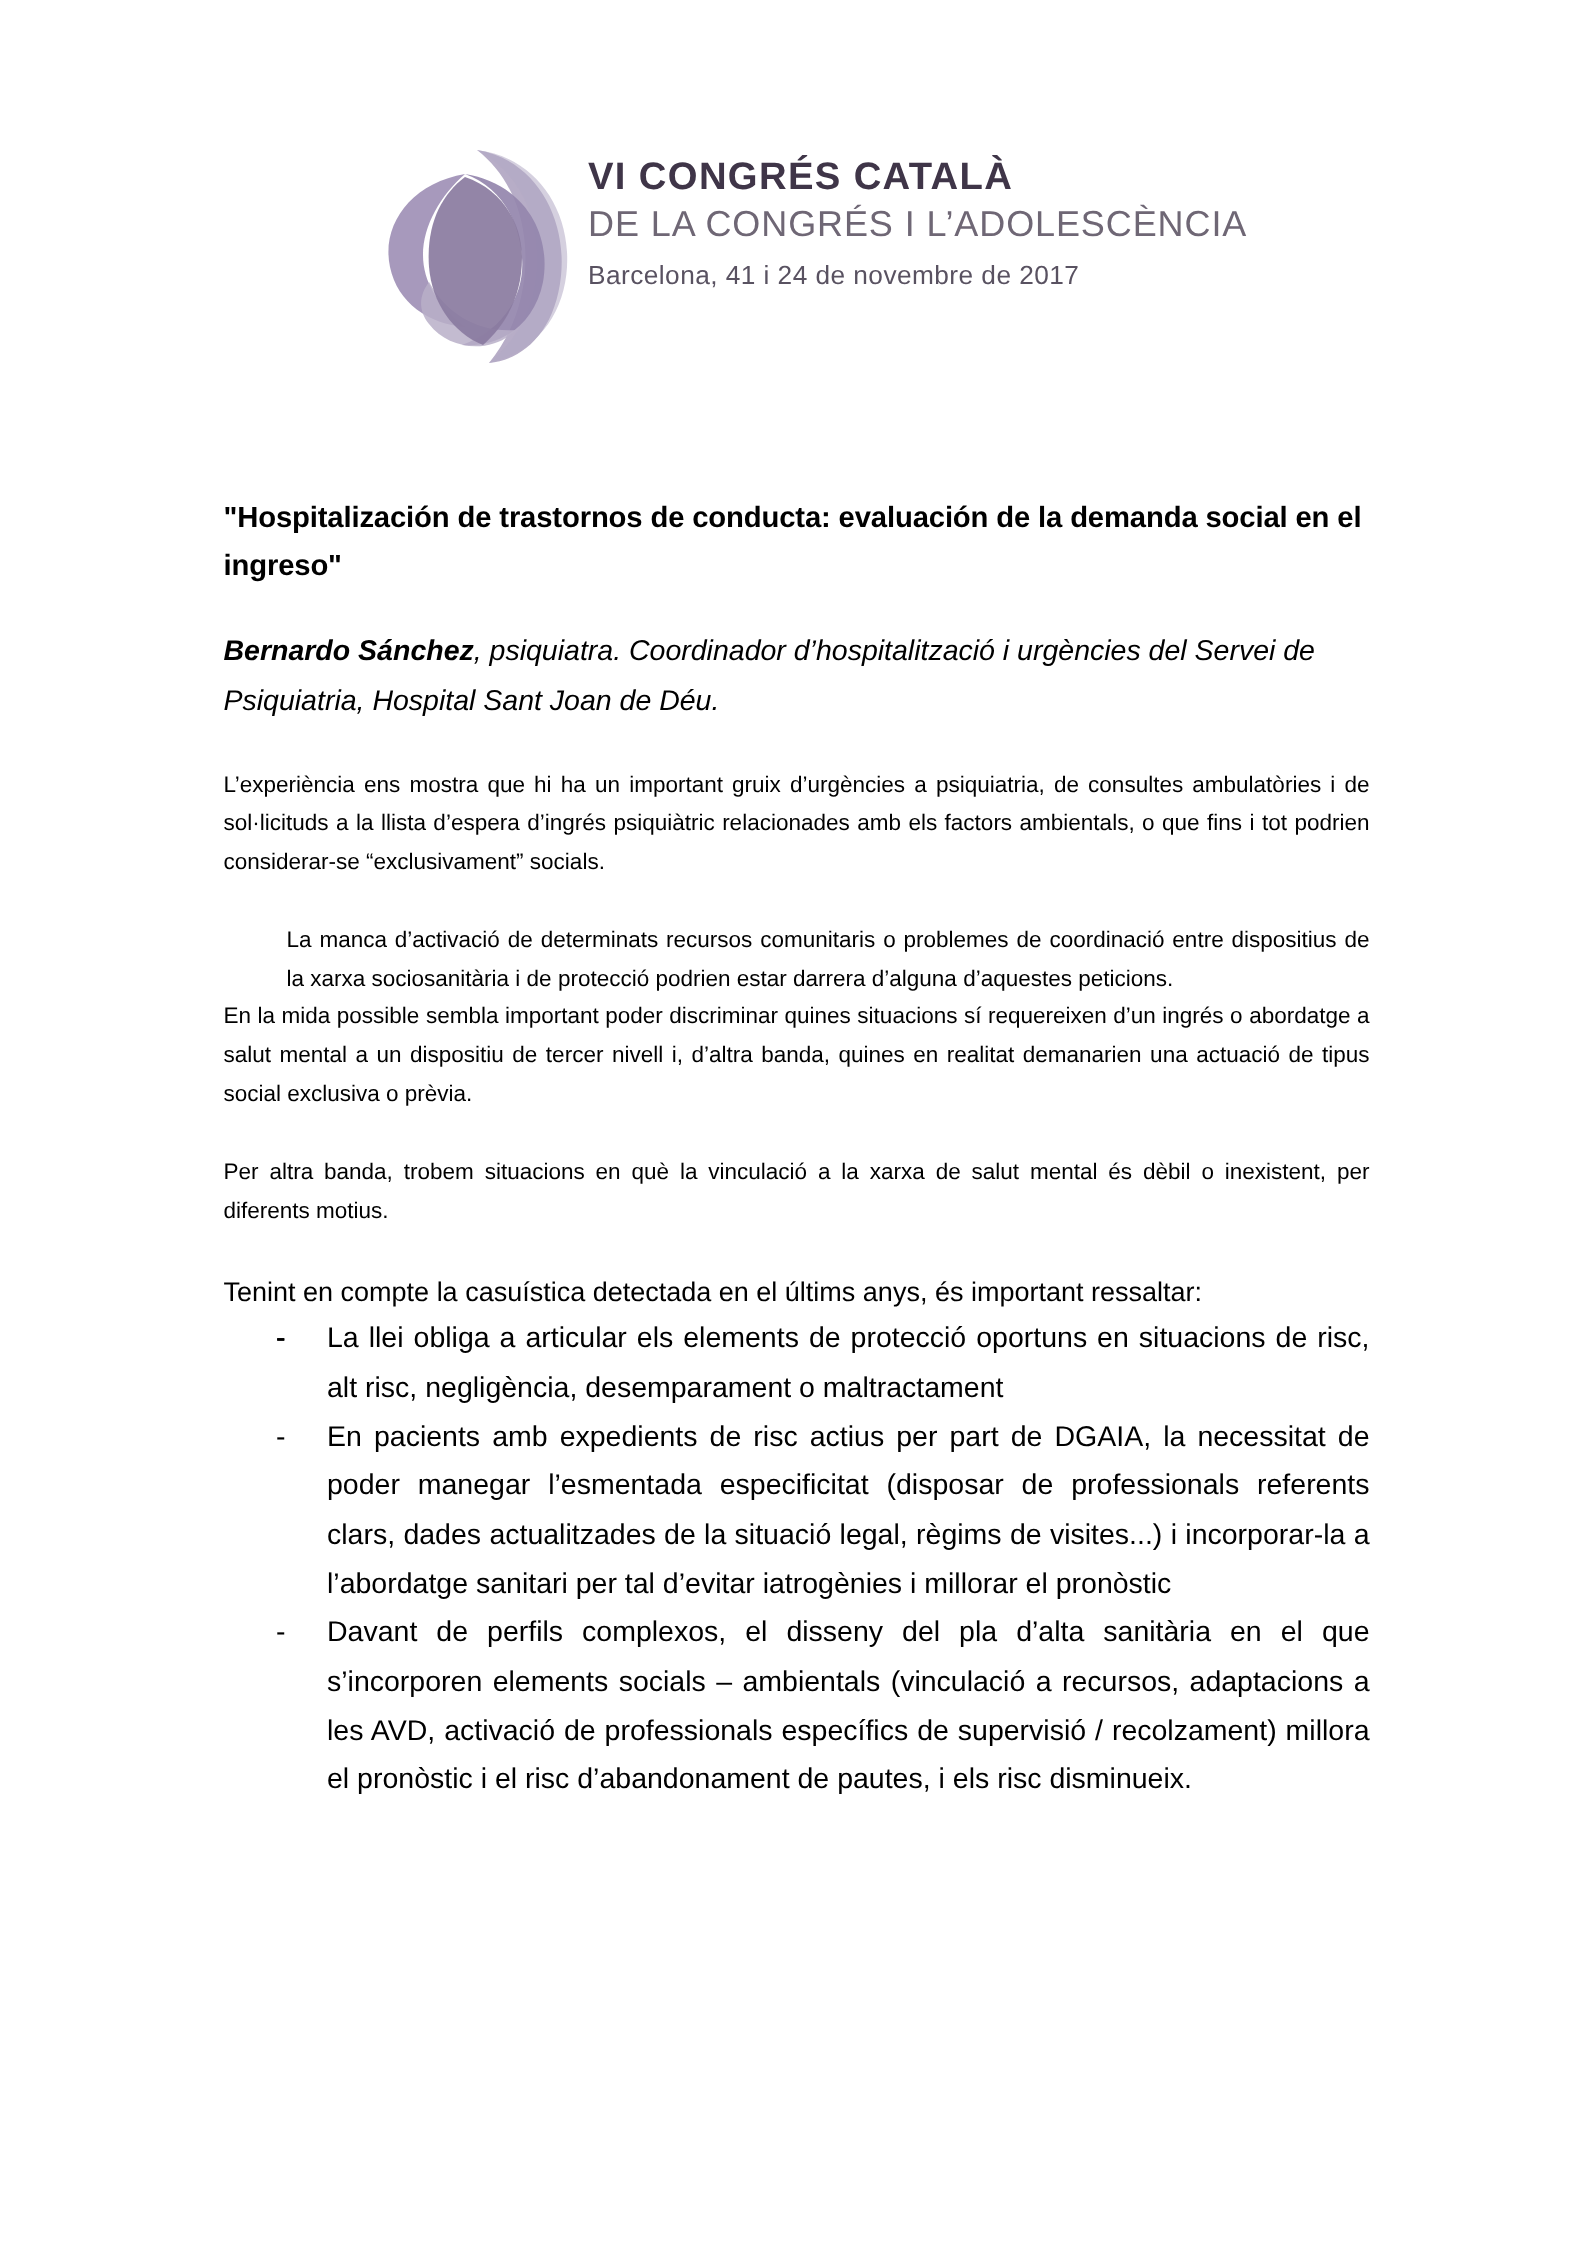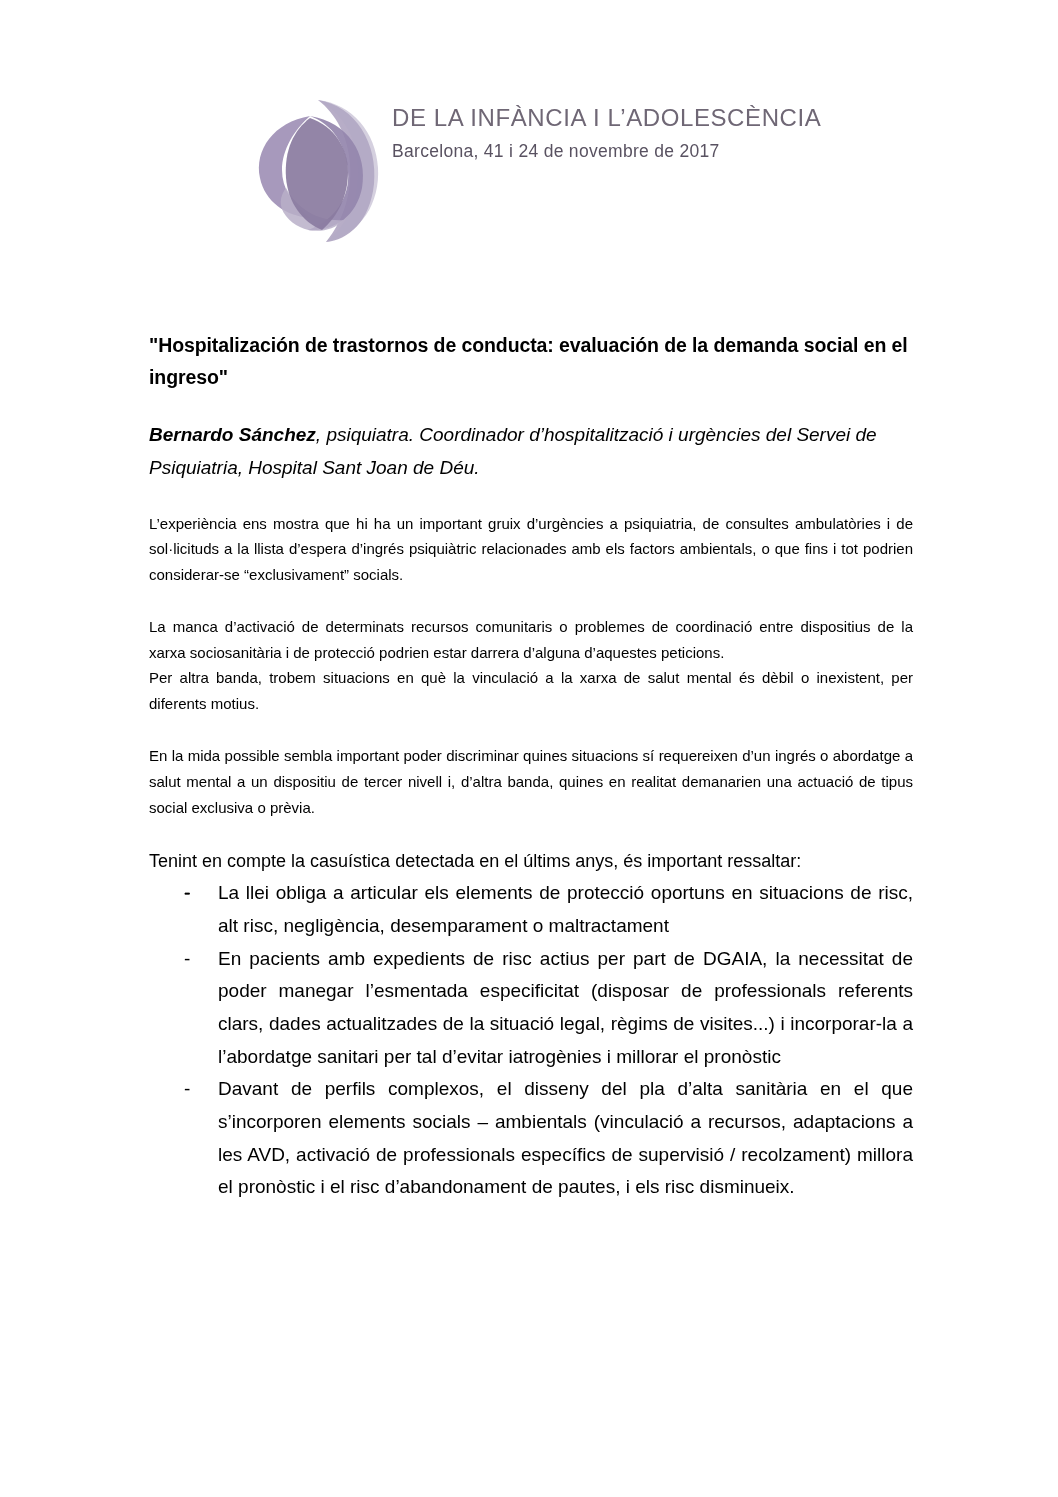--- a/index.html
+++ b/index.html
@@ -88,21 +88,21 @@
   }
   .byline .bold { font-weight: bold; }
 
   p.body-par {
     font-size: 15px;
     line-height: 1.72;
     margin: 0 0 26px 0;
     text-align: justify;
     text-justify: inter-word;
   }
-  p.body-par.tight { margin-bottom: 0; }
+  p.body-par.tight { margin-bottom: 0; margin-left: 42px; }
 
   .list-intro {
     font-size: 18px;
     line-height: 1.72;
     margin: 0 0 0 0;
     text-align: left;
   }
 
   ul.dash-list {
     list-style: none;
@@ -144,38 +144,39 @@
           <path d="M58 24 C96 30 116 62 110 96 C104 126 80 140 56 138 C84 128 98 104 96 80 C94 52 80 32 58 24 Z" fill="#9486ad" opacity="0.92"></path>
 
           <path d="M34 96 C46 118 68 130 92 128 C76 144 48 142 34 124 C26 114 28 104 34 96 Z" fill="#b8afc8" opacity="0.85"></path>
 
           <path d="M58 26 C82 34 96 56 96 80 C96 104 86 124 70 138 C50 130 36 110 34 86 C32 58 42 38 58 26 Z" fill="#8a7ba0" opacity="0.92"></path>
         </g>
       </svg>
     </div>
 
     <div class="logo-text-block">
-      <div class="logo-line3">DE LA INFÀNCIA I L’ADOLESCÈNCIA</div>
+      <div class="logo-line1">VI CONGRÉS CATALÀ</div>
+      <div class="logo-line3">DE LA CONGRÉS I L’ADOLESCÈNCIA</div>
       <div class="logo-line4">Barcelona, 41 i 24 de novembre de 2017</div>
     </div>
   </div>
 
   <div class="doc">
 
     <h1 class="doc-title">"Hospitalización de trastornos de conducta: evaluación de la demanda social en el ingreso"</h1>
 
     <p class="byline"><span class="bold">Bernardo Sánchez</span><span>, psiquiatra. Coordinador d’hospitalització i urgències del Servei de Psiquiatria,  Hospital Sant Joan de Déu.</span></p>
 
     <p class="body-par">L’experiència ens mostra que hi ha un important gruix d’urgències a psiquiatria, de consultes ambulatòries i de sol·licituds a la llista d’espera d’ingrés psiquiàtric relacionades amb els factors ambientals, o que fins i tot podrien considerar-se “exclusivament” socials.</p>
 
     <p class="body-par tight">La manca d’activació de determinats recursos comunitaris o problemes de coordinació entre dispositius de la xarxa sociosanitària i de protecció podrien estar darrera d’alguna d’aquestes peticions.</p>
 
+    <p class="body-par">En la mida possible sembla important poder discriminar quines situacions sí requereixen d’un ingrés o abordatge a salut mental a un dispositiu de tercer nivell i, d’altra banda, quines en realitat demanarien una actuació de tipus social exclusiva o prèvia.</p>
+
     <p class="body-par">Per altra banda, trobem situacions en què la vinculació a la xarxa de salut mental és dèbil o inexistent, per diferents motius.</p>
-
-    <p class="body-par">En la mida possible sembla important poder discriminar quines situacions sí requereixen d’un ingrés o abordatge a salut mental a un dispositiu de tercer nivell i, d’altra banda, quines en realitat demanarien una actuació de tipus social exclusiva o prèvia.</p>
 
     <p class="list-intro">Tenint en compte la casuística detectada en el últims anys, és important ressaltar:</p>
 
     <ul class="dash-list">
       <li>
         <span class="dash">-</span>
       </li>
       <li>
         <span class="dash">-</span>
       </li>

